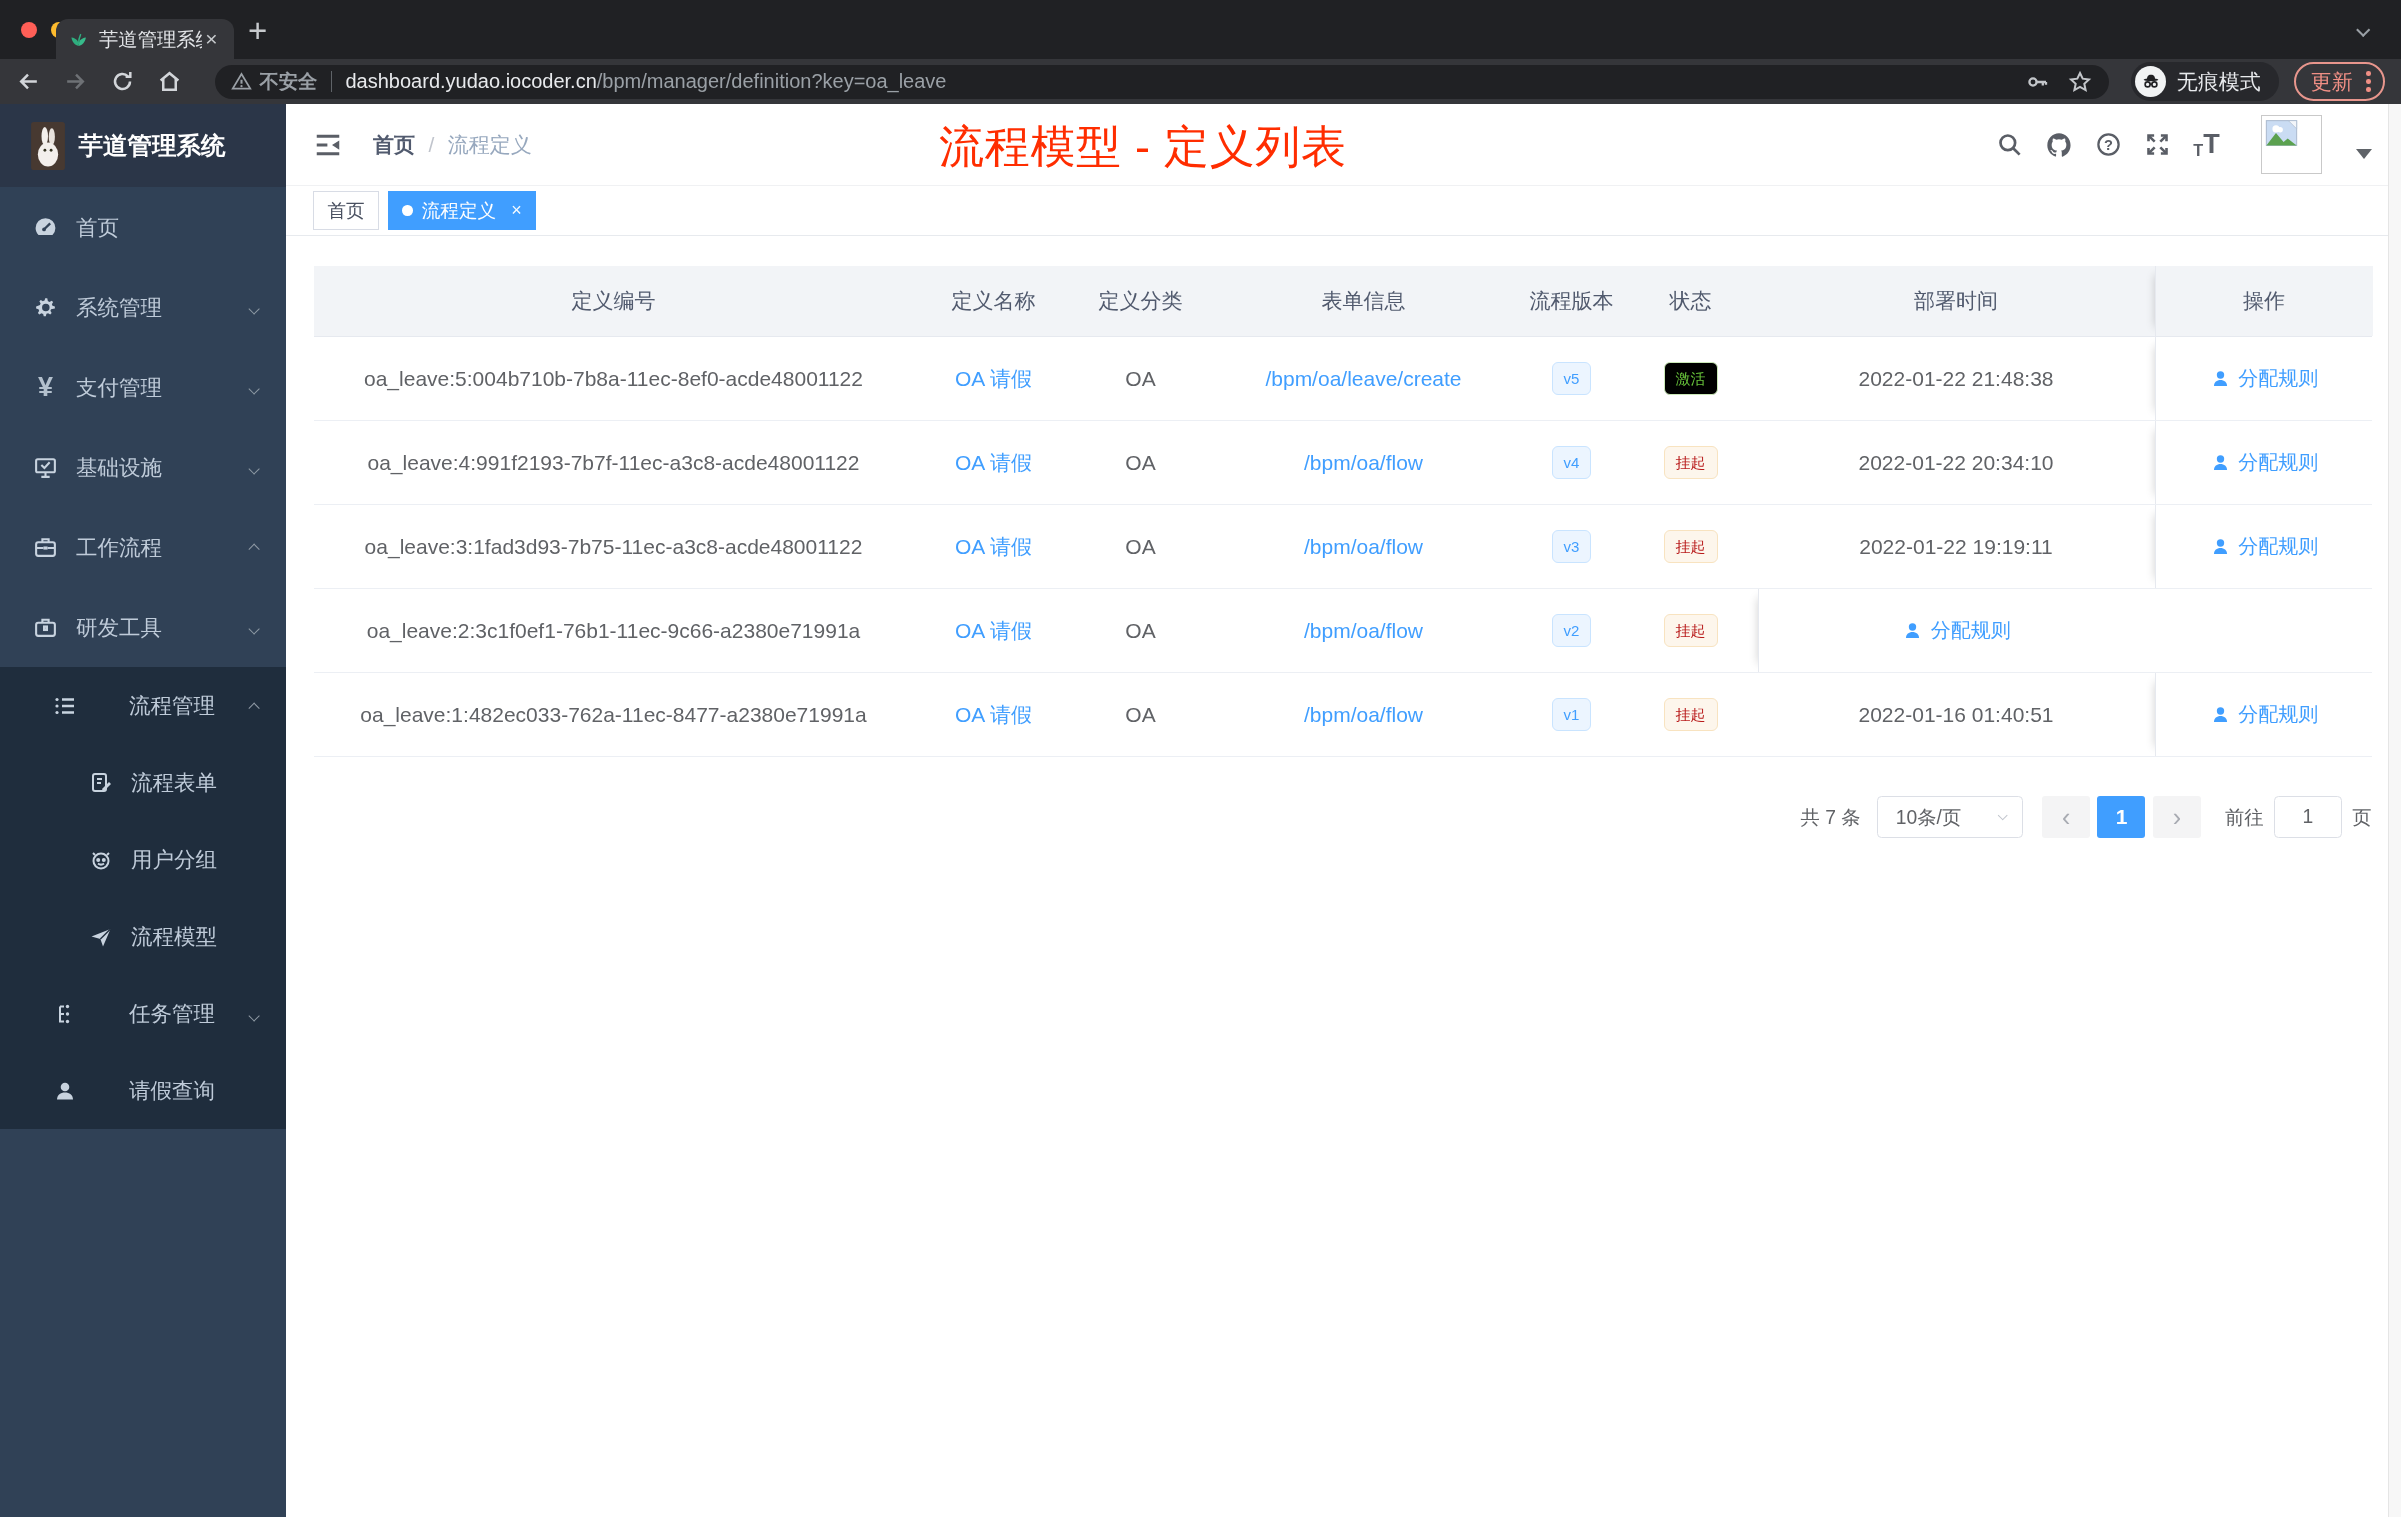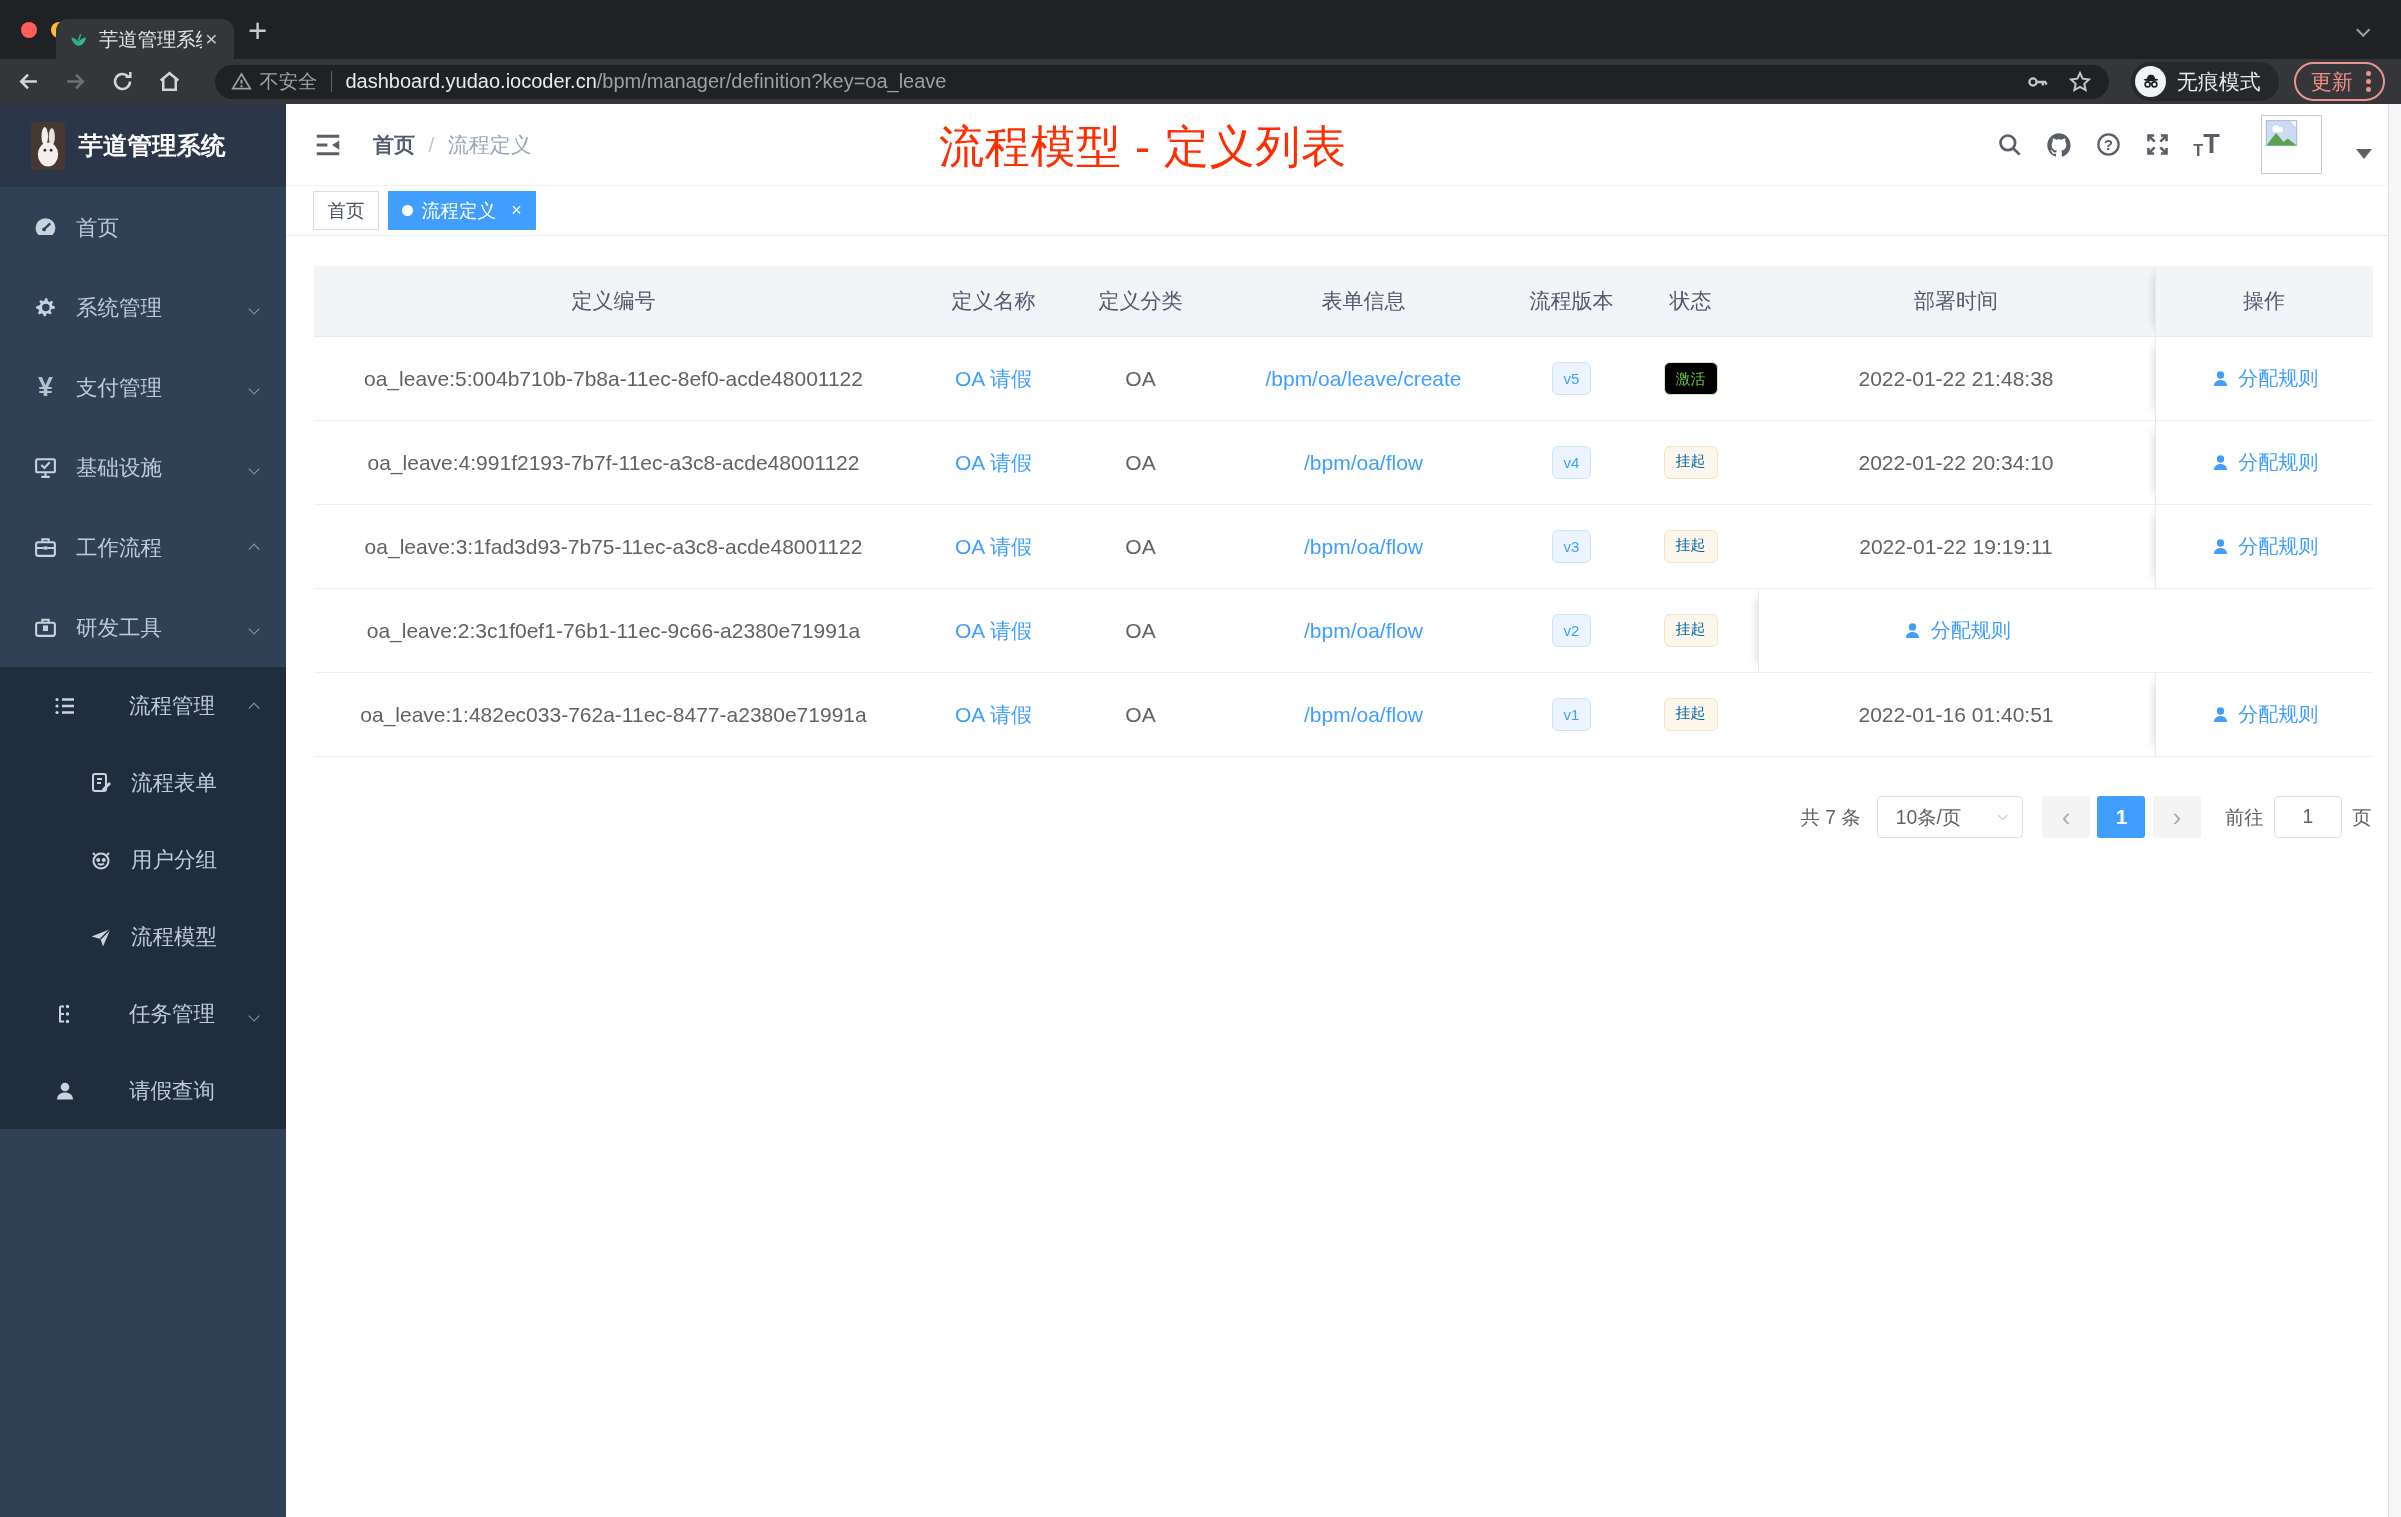--- a/index.html
+++ b/index.html
@@ -20,21 +20,21 @@
   .tabstrip-chev { position:absolute; right:33px; top:24px; }
   .chev { display:inline-block; width:10.4px; height:10.4px; border-right:2.2px solid #9aa0a6;
     border-bottom:2.2px solid #9aa0a6; transform:rotate(45deg); }
   .chev.up { transform:rotate(-135deg); }
 
   .toolbar { position:absolute; left:0; top:59px; width:2401px; height:45px; background:#35363a;
     display:flex; align-items:center; padding:0 16.3px; }
   .navbtn { margin-right:22px; }
   .omnibox { flex:1; height:34px; background:#202124; border-radius:18px; display:flex;
     align-items:center; padding:0 16.3px; margin:0 12px 0 10.4px; }
-  .omni-warwarn { display:flex; align-items:center; gap:7.4px; color:#9aa0a6; font-size:19.3px; }
+  .omni-warwarn { display:flex; align-items:center; gap:7.4px; color:#9aa0a6; font-size:19.3px;font-weight:bold; }
   .omni-div { width:1.5px; height:21px; background:#5f6368; margin:0 13.4px; }
   .url { font-size:20px; color:#9aa0a6; flex:1; white-space:nowrap; overflow:hidden; }
   .url b { color:#e8eaed; font-weight:normal; }
   .omni-right { display:flex; align-items:center; gap:19.3px; }
   .incog { height:39px; background:#27282c; border-radius:19.3px; display:flex; align-items:center;
     gap:10.4px; padding:0 18px 0 4.5px; margin-left:10.4px; }
   .incog-circle { width:31px; height:31px; border-radius:50%; background:#f1f3f4;
     display:flex; align-items:center; justify-content:center; }
   .incog-label { color:#e8eaed; font-size:21px; }
   .update { height:39px; border:2.2px solid #e8968d; border-radius:21px; color:#f08f85;
@@ -91,21 +91,21 @@
   .tr { border-bottom:1.5px solid #eceff4; }
   .td { height:83px; display:flex; align-items:center; justify-content:center;
     font-size:21px; color:#606266; }
   .fixedcol { border-left:1.5px solid #e6e9ef; box-shadow:-9px 0 9px -9px rgba(0,0,0,.18); }
   .link { color:#409eff; cursor:pointer; }
   .action { display:flex; align-items:center; gap:7.4px; color:#409eff; font-size:20px; cursor:pointer; }
   .badge { display:inline-block; padding:8.2px 11px; font-size:15px; line-height:1;
     border-radius:6px; border:1.5px solid; }
   .b-ver { color:#409eff; background:#ecf5ff; border-color:#c9e4ff; }
   .b-ok { color:#67c23a; background:#000000; border-color:#cbe9b8; }
-  .b-warn { color:#0369a1; background:#fdf6ec; border-color:#f8e3c0;font-family:Liberation Mono, monospace; }
+  .b-warn { color:#b91c1c; background:#fdf6ec; border-color:#f8e3c0; }
 
   .pagination { width:2058px; margin-top:39px; display:flex; justify-content:flex-end;
     align-items:center; font-size:19.3px; color:#606266; }
   .pg-total { margin-right:16.3px; }
   .pg-size { width:146px; height:42px; border:1.5px solid #dcdfe6; border-radius:4.5px; display:flex;
     align-items:center; padding:0 15px 0 18px; color:#606266; }
   .pg-size .lbl { flex:1; }
   .pg-size .chev { width:7.4px; height:7.4px; border-width:1.5px; border-color:#c0c4cc; margin-top:-3px; }
   .pg-btn { width:48px; height:42px; border-radius:3px; background:#f4f4f5; display:flex;
     align-items:center; justify-content:center; color:#a8abb2; font-size:25px; }

